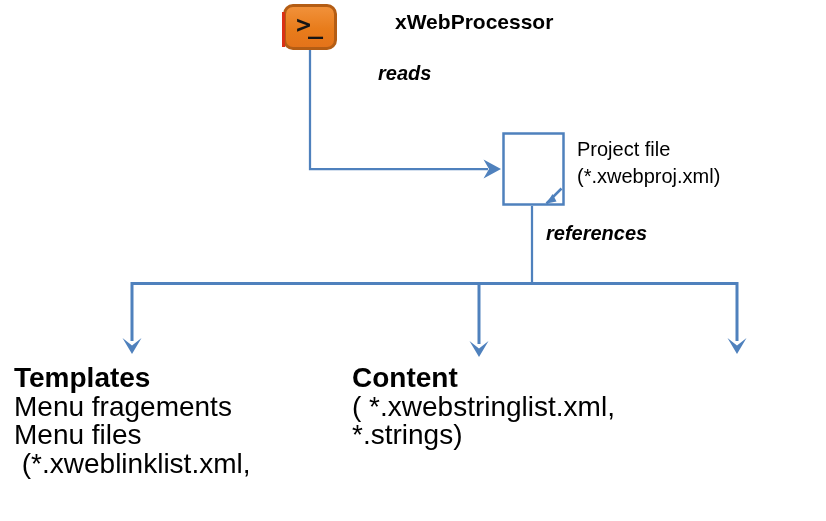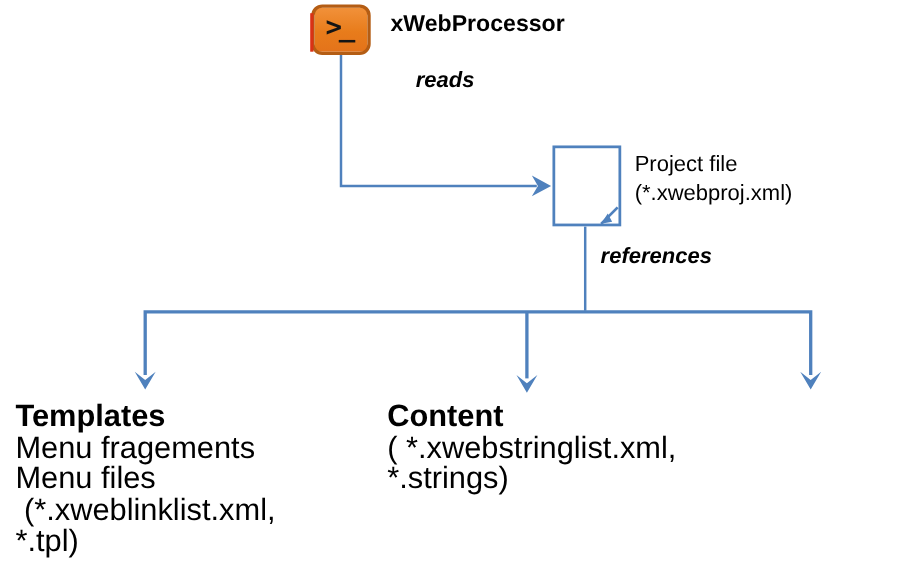--- a/index.html
+++ b/index.html
@@ -15,20 +15,21 @@
   .connectors {
     position: absolute;
     left: 0; top: 0;
     width: 826px; height: 521px;
   }
   .label { position: absolute; white-space: pre; font-weight: bold; }
   .node-title {
     font-weight: bold;
     font-size: 21px;
     line-height: 24px;
+    margin-left: 40px;
   }
   .edge-label {
     font-style: italic;
     font-size: 20px;
   }
   .terminal-icon {
     position: absolute;
     left: 283px; top: 4px;
     width: 54px; height: 46px;
     box-sizing: border-box;
@@ -120,21 +121,20 @@
     <div>(*.xwebproj.xml)</div>
   </div>
 
   <div class="label edge-label" style="left:546px; top:222px;">references</div>
 
   <div class="branch-block branch-templates">
     <div class="branch-title">Templates</div>
     <div>Menu fragements</div>
     <div>Menu files</div>
     <div> (*.xweblinklist.xml,</div>
-    <div>*.tpl)</div>
   </div>
 
   <div class="branch-block branch-content">
     <div class="branch-title">Content</div>
     <div>( *.xwebstringlist.xml,</div>
     <div>*.strings)</div>
   </div>
 
 
 </div>

